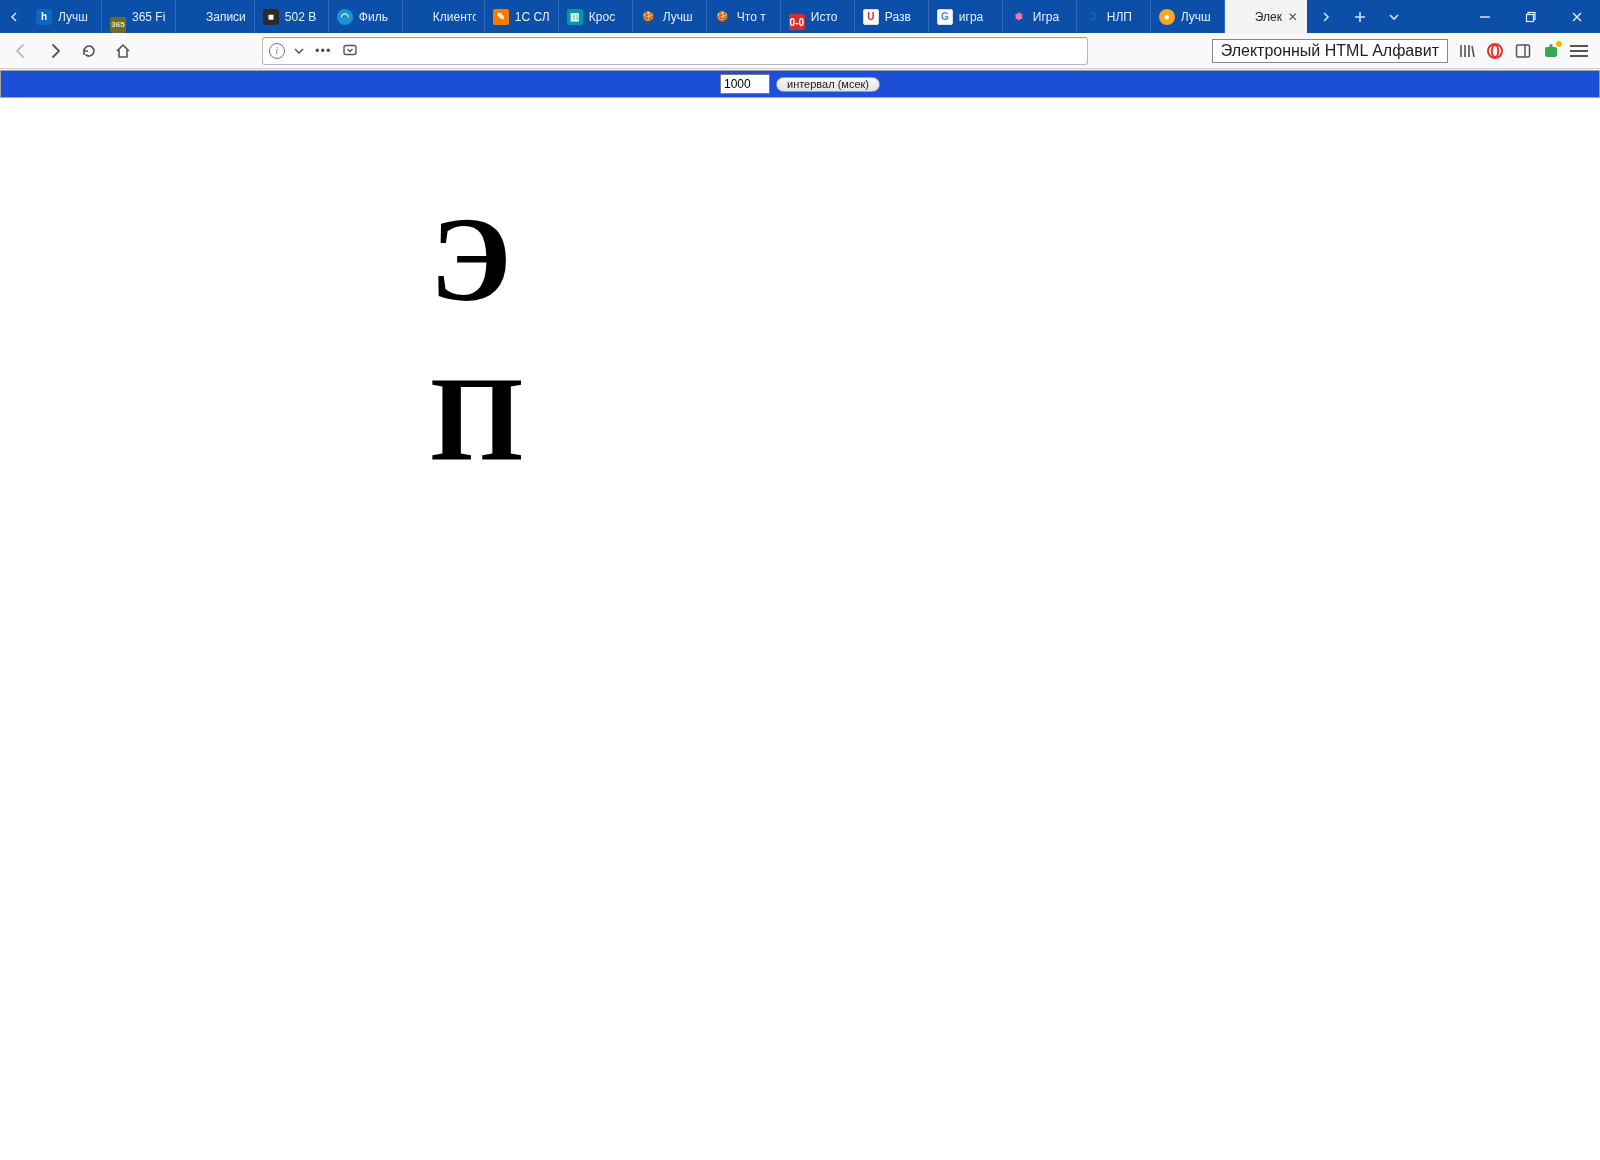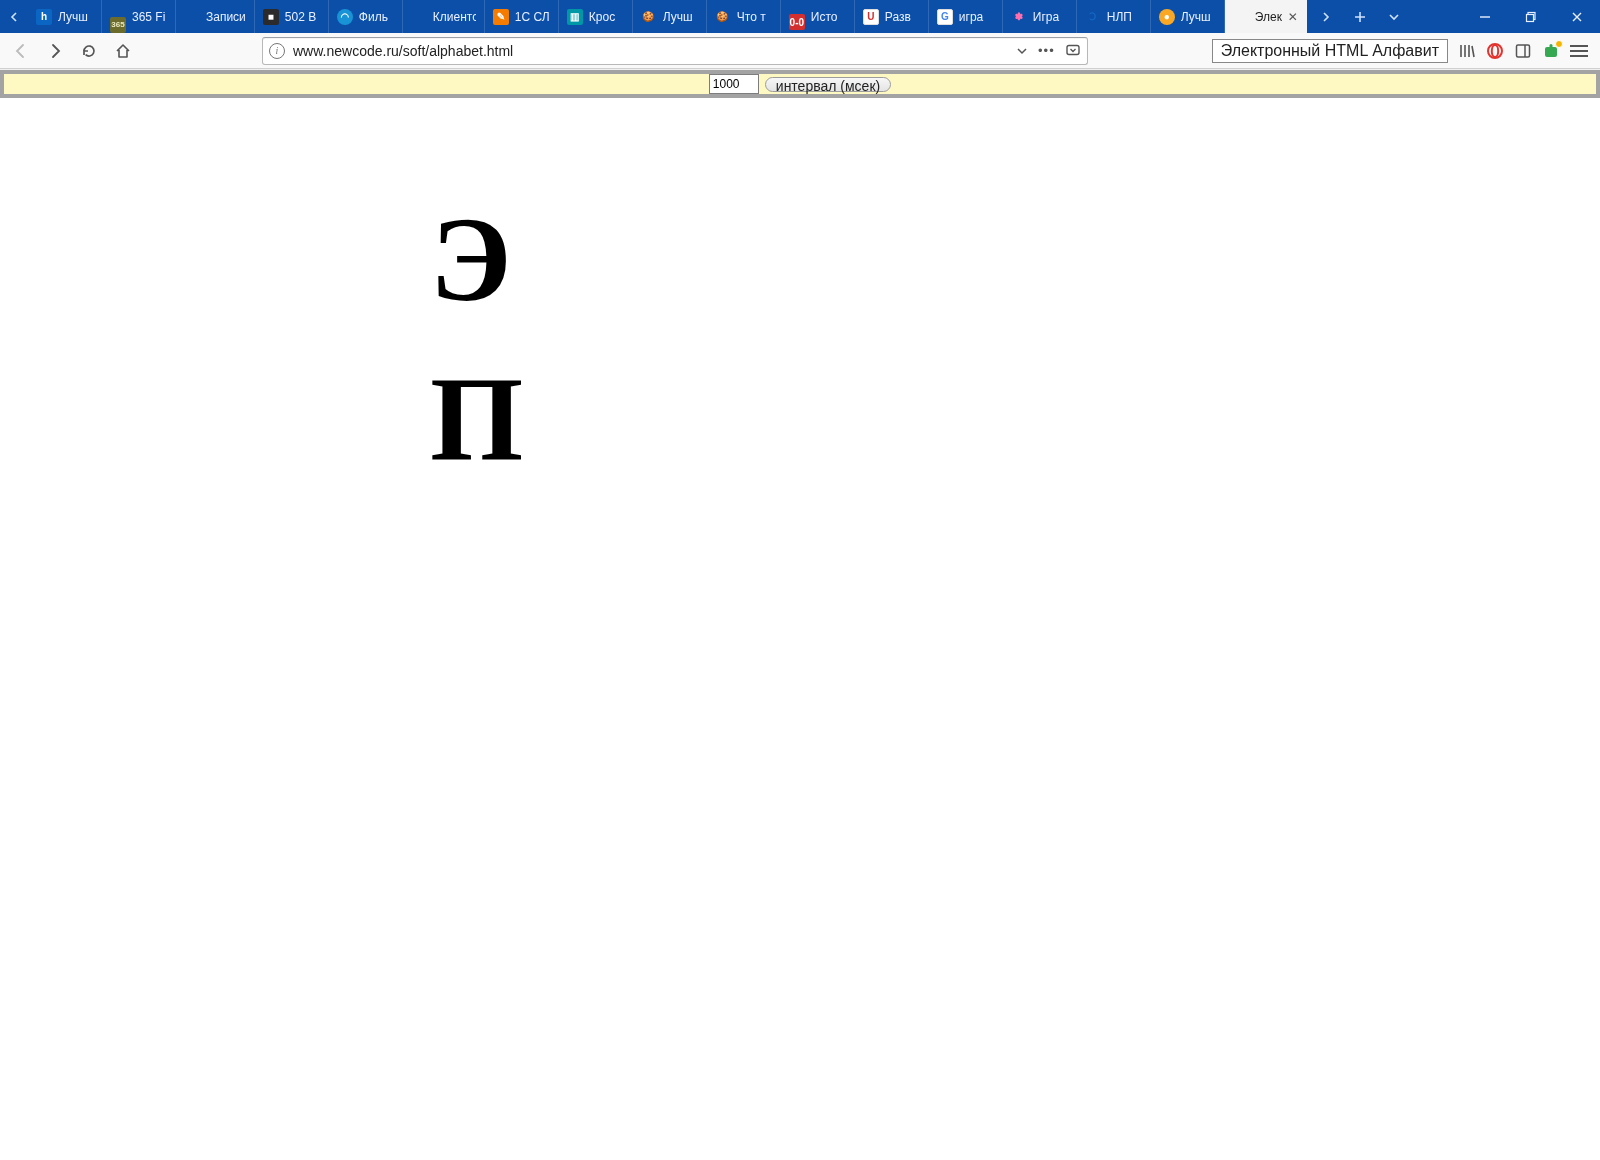--- a/index.html
+++ b/index.html
@@ -44,23 +44,23 @@
   .urlbar .info-ico { width: 16px; height: 16px; border: 1.3px solid #777; border-radius: 50%; display: flex; align-items: center; justify-content: center; font-size: 10px; color: #777; font-family: Georgia, serif; font-style: italic; }
   .urlbar .url-text { flex: 1; color: #222; font-size: 14px; }
   .urlbar-right { display:flex; align-items:center; gap:10px; color:#555; }
   .page-title-box { height: 24px; border: 1px solid #888; padding: 2px 8px; font-size: 16px; display:flex; align-items:center; background:#fff; color:#222; white-space:nowrap; }
   .right-icons { display:flex; align-items:center; gap:10px; padding:0 6px; color:#555; }
   .hamburger { width:18px; }
   .hamburger div { height:2px; background:#555; margin:3px 0; }
 
   
   .content { background:#fff; width:100%; height:calc(1160px - 33px - 36px); position:relative; }
-  .panel { height: 28px; background:#fef9c3; border:4px solid #a3a3a3; display:flex; align-items:center; justify-content:center; gap:6px; margin-top:1px; }
+  .panel { height: 28px; background:#1d4ed8; border:1px solid #a3a3a3; display:flex; align-items:center; justify-content:center; gap:6px; margin-top:1px; }
   .panel input[type=text] { width: 50px; height:20px; border:1px solid #7d7d7d; font-size:12px; padding:1px 3px; text-align:left; background:#fff; }
-  .panel button { height:15px; border:1px solid #9c9c9c; background:linear-gradient(#f7f7f7,#e4e4e4); font-size:14px; padding:0 10px; color:#222; border-radius:8px; cursor:pointer; }
+  .panel button { height:15px; border:1px solid #9c9c9c; background:linear-gradient(#f7f7f7,#e4e4e4); font-size:11px; padding:0 10px; color:#222; border-radius:8px; cursor:pointer; }
   .letters { position:absolute; left:430px; top:130px; font-family: "Times New Roman", Times, serif; color:#000; }
   .letters .big1 { font-size: 120px; font-weight: bold; line-height: 1; }
   .letters .big2 { font-size: 120px; font-weight: bold; line-height: 1; margin-top: 40px; }
 
   svg { display:block; }
 </style>
 </head>
 <body>
 
 <div class="titlebar">
@@ -199,21 +199,20 @@
   </div>
   <div class="nav-btn">
     <svg width="18" height="18" viewBox="0 0 18 18">
         <path d="M3 9 L9 3 L15 9 M5 8 V15 H13 V8" stroke="#555" stroke-width="1.6" fill="none" stroke-linejoin="round"></path>
       </svg>
   </div>
 
   <div class="urlbar-wrap">
     <div class="urlbar">
       <span class="info-ico">i</span>
-      <span class="url-text">www.newcode.ru/soft/alphabet.html</span>
       <div class="urlbar-right">
         <span>
             <svg width="12" height="12" viewBox="0 0 12 12">
               <path d="M2 4 L6 8 L10 4" stroke="#555" stroke-width="1.5" fill="none"></path>
             </svg>
           </span>
         <span style="letter-spacing:1px;">•••</span>
         <span>
           <svg width="16" height="16" viewBox="0 0 16 16">
               <rect x="2" y="2.5" width="12" height="9" rx="2" stroke="#555" fill="none" stroke-width="1.4"></rect>

